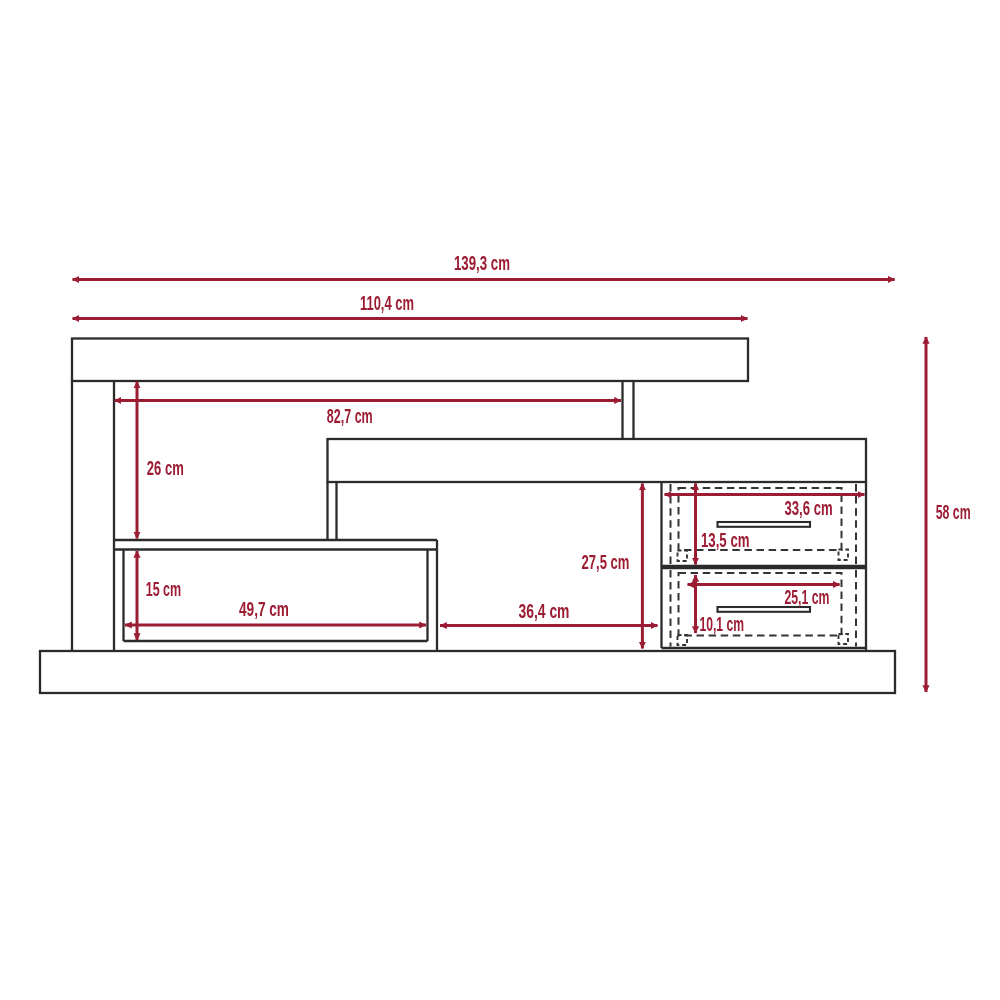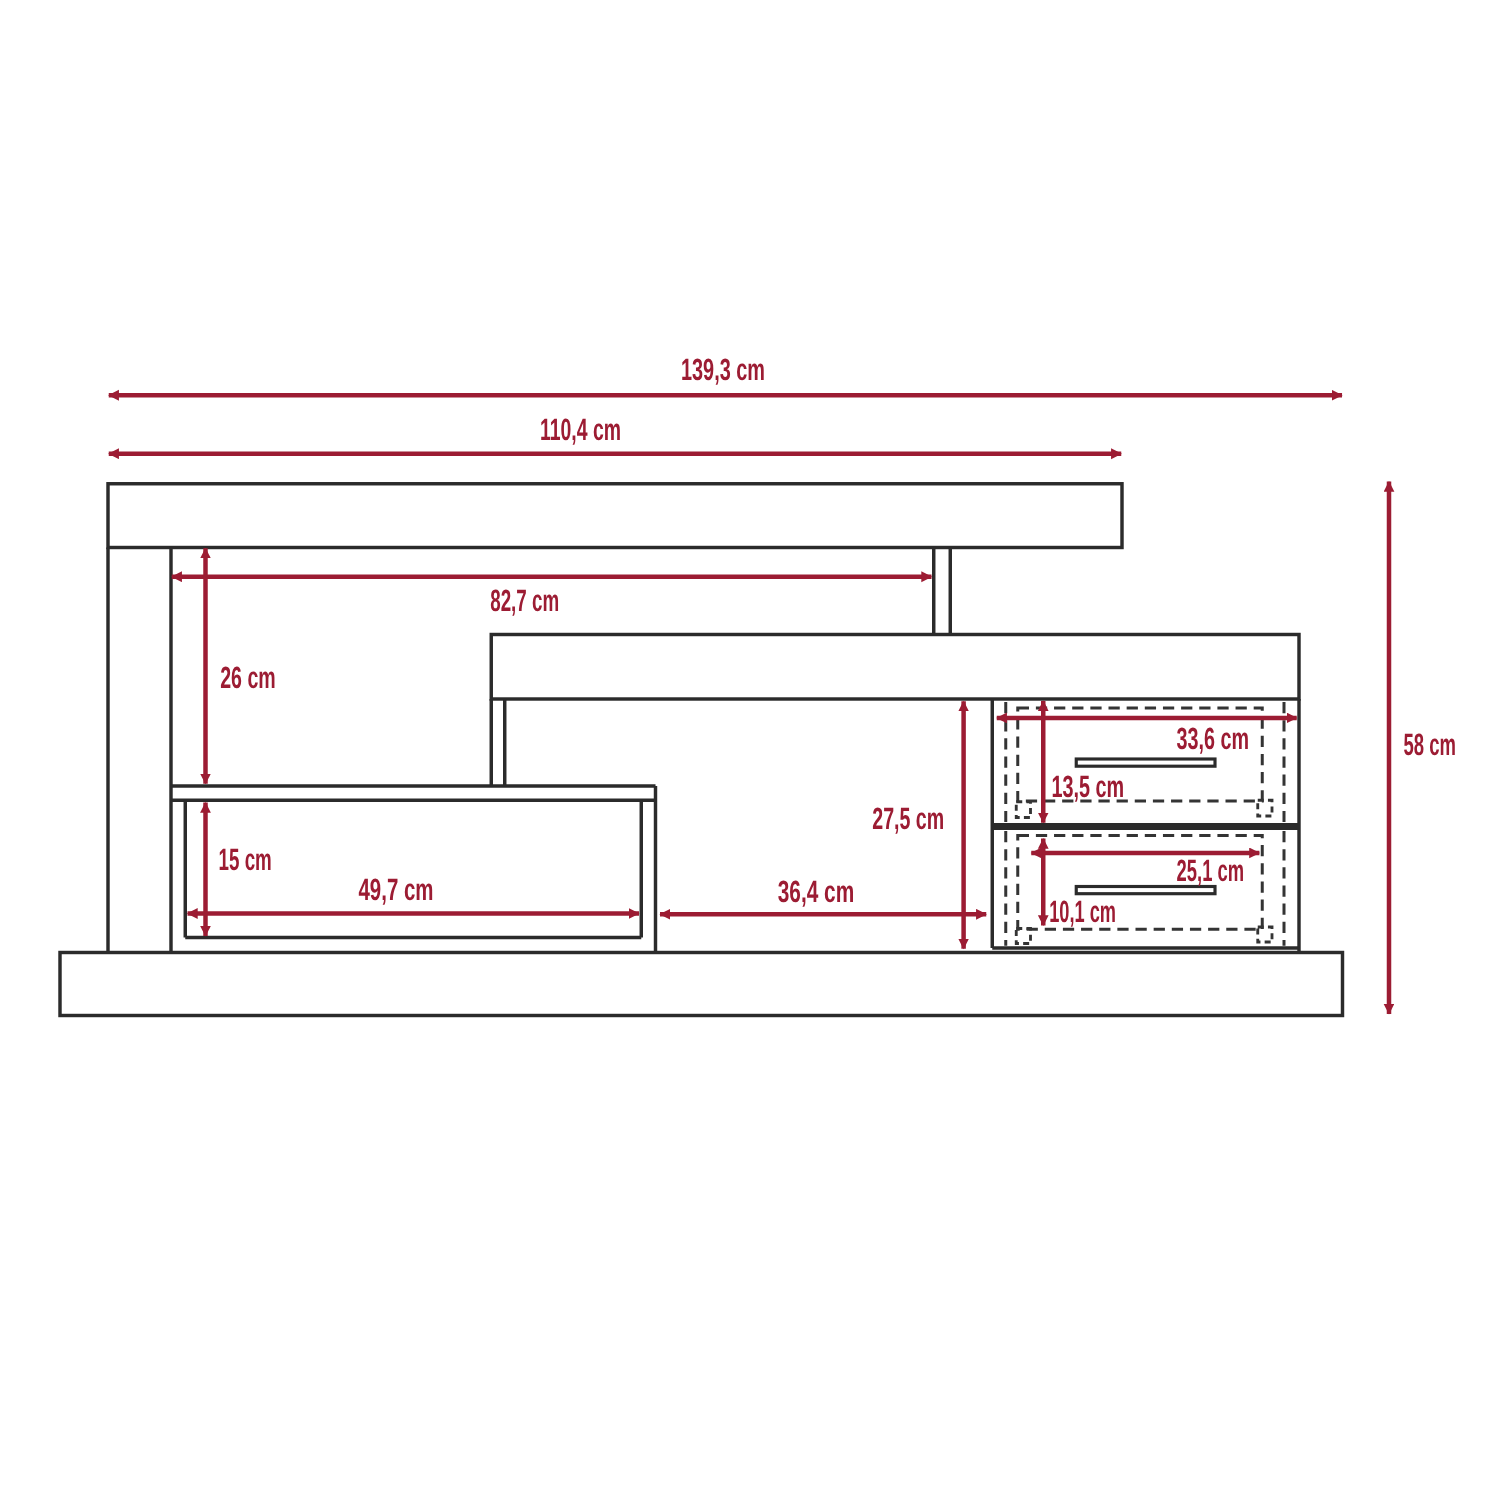--- a/index.html
+++ b/index.html
@@ -1,16 +1,16 @@
 <!DOCTYPE html>
 <html><head>
 <meta charset="utf-8">
 <style>
   html,body{margin:0;padding:0;background:#ffffff;}
-  .wrap{width:1000px;height:844px;position:relative;background:#0369a1;}
+  .wrap{width:1000px;height:844px;position:relative;background:#0369a1;margin-top:16px;}
   svg{display:block;}
   text{font-family:"Liberation Sans",sans-serif;font-weight:bold;fill:#9c1c33;}
 </style>
 </head>
 <body>
 <div class="wrap">
 <svg width="1000" height="1000" viewBox="0 0 1000 1000">
 <defs>
 <marker id="ah" orient="auto-start-reverse" markerWidth="9" markerHeight="8" refX="6.8" refY="3.6" markerUnits="userSpaceOnUse">
   <path d="M0,0 L7.2,3.6 L0,7.2 Z" fill="#9c1c33"></path>

